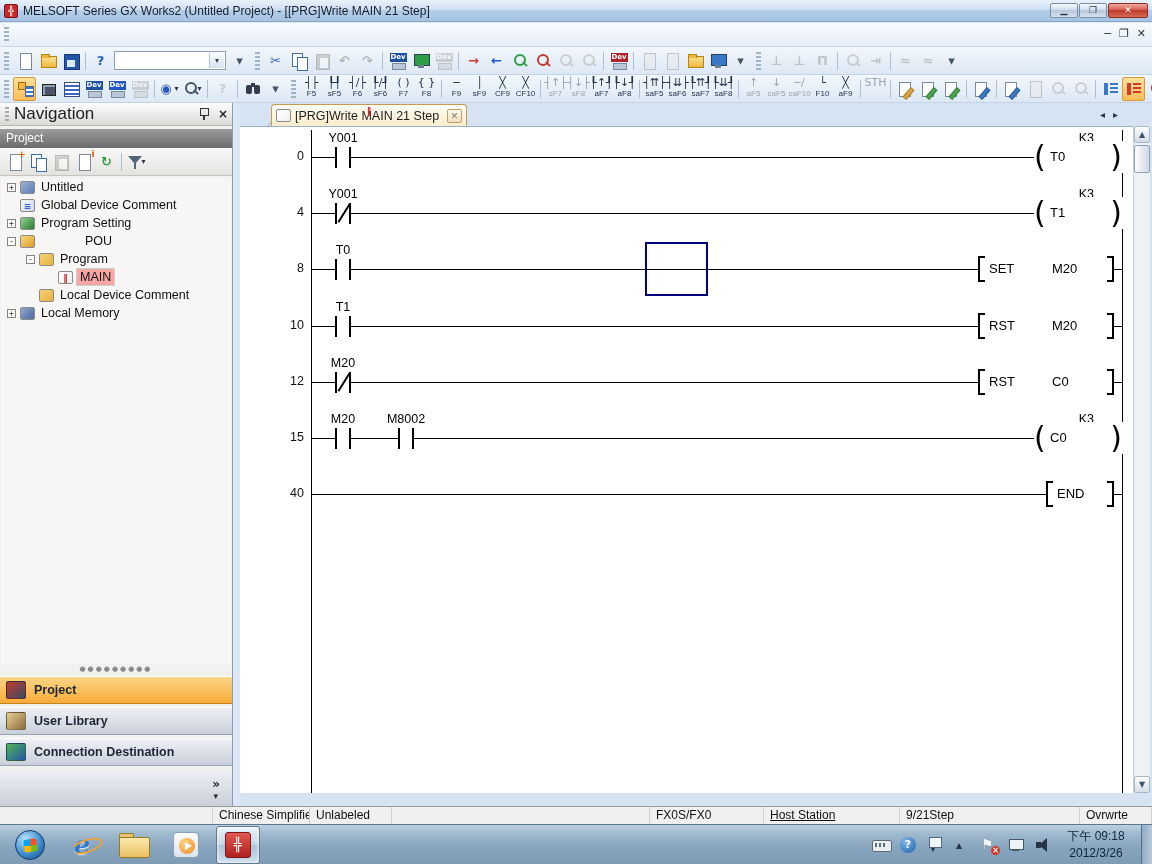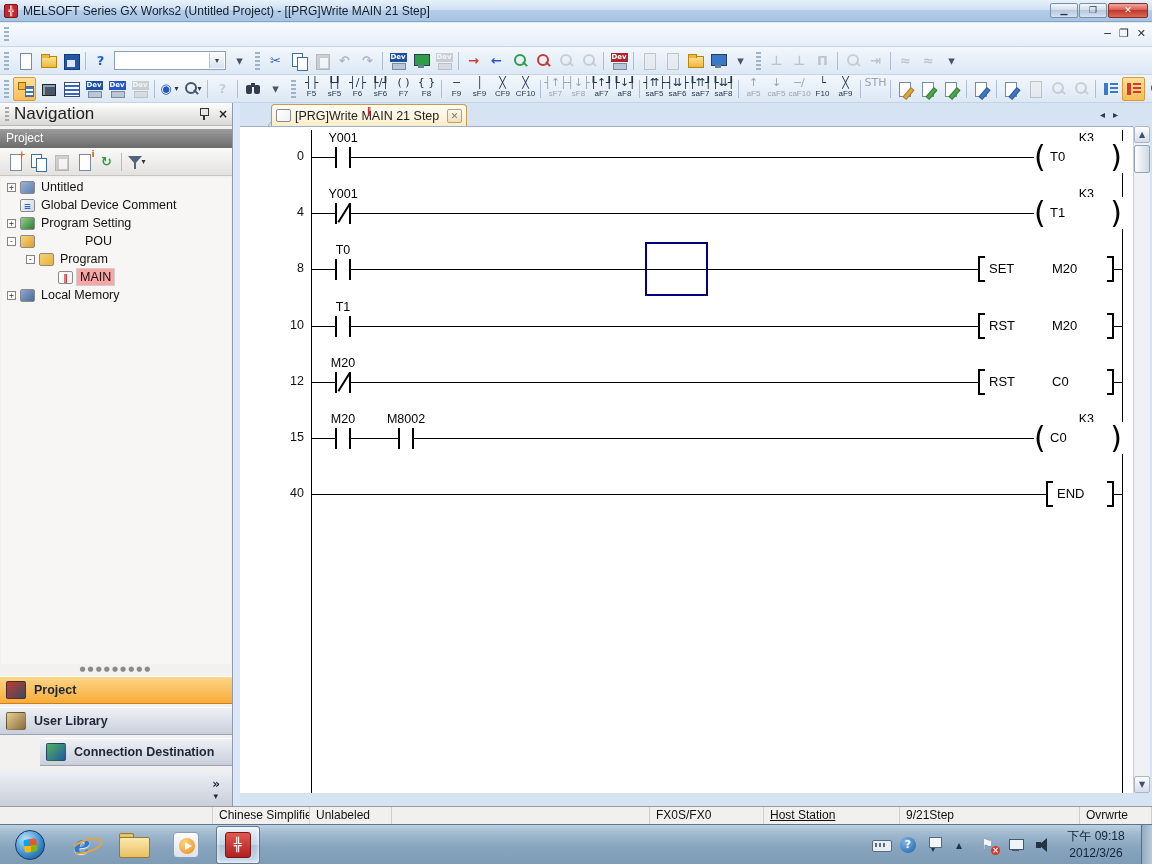--- a/index.html
+++ b/index.html
@@ -630,36 +630,40 @@
         <div class="trow">
           <div class="exp" style="left: 25px;">-</div>
           <div class="ticon" data-g="" style="left: 38px; --c1: #f5d27a; --c2: #e7b23c;"></div>
           <div class="tlabel" style="left: 56px;">Program</div>
         </div>
         <div class="trow sel">
           <div class="ticon" data-g="‖" style="left: 57px; --c1: #ffffff; --c2: #f0f0f0; --g: #c22126;"></div>
           <div class="tlabel" style="left: 75px;">MAIN</div>
         </div>
         <div class="trow">
+          <div class="ticon" data-g="" style="left: 38px; --c1: #f5d27a; --c2: #e7b23c;"></div>
+          <div class="tlabel" style="left: 56px;">Local Device Comment</div>
+        </div>
+        <div class="trow">
           <div class="exp" style="left: 6px;">+</div>
           <div class="ticon" data-g="" style="left: 19px; --c1: #8fa8cf; --c2: #4a6b9a;"></div>
           <div class="tlabel" style="left: 37px;">Local Memory</div>
         </div>
       </div>
     <div class="splitdots">●●●●●●●●●</div>
     <div id="navbtns">
         <div class="navbtn active" style="top: 573px;">
           <div class="bicon" style="--c1: #c23b2e; --c2: #3a4b63;"></div>
           <div class="blabel">Project</div>
         </div>
         <div class="navbtn" style="top: 604px;">
           <div class="bicon" style="--c1: #e8cf96; --c2: #8a6d3b;"></div>
           <div class="blabel">User Library</div>
         </div>
-        <div class="navbtn" style="top: 635px; margin-left: 40px;">
+        <div class="navbtn" style="top: 635px;">
           <div class="bicon" style="--c1: #4fb457; --c2: #2456a8;"></div>
           <div class="blabel">Connection Destination</div>
         </div>
       </div>
     <div class="navfoot">
       <div class="chev">»</div>
       <div class="chevdown">▾</div>
     </div>
   </div>
   <div id="vsplit"></div>

